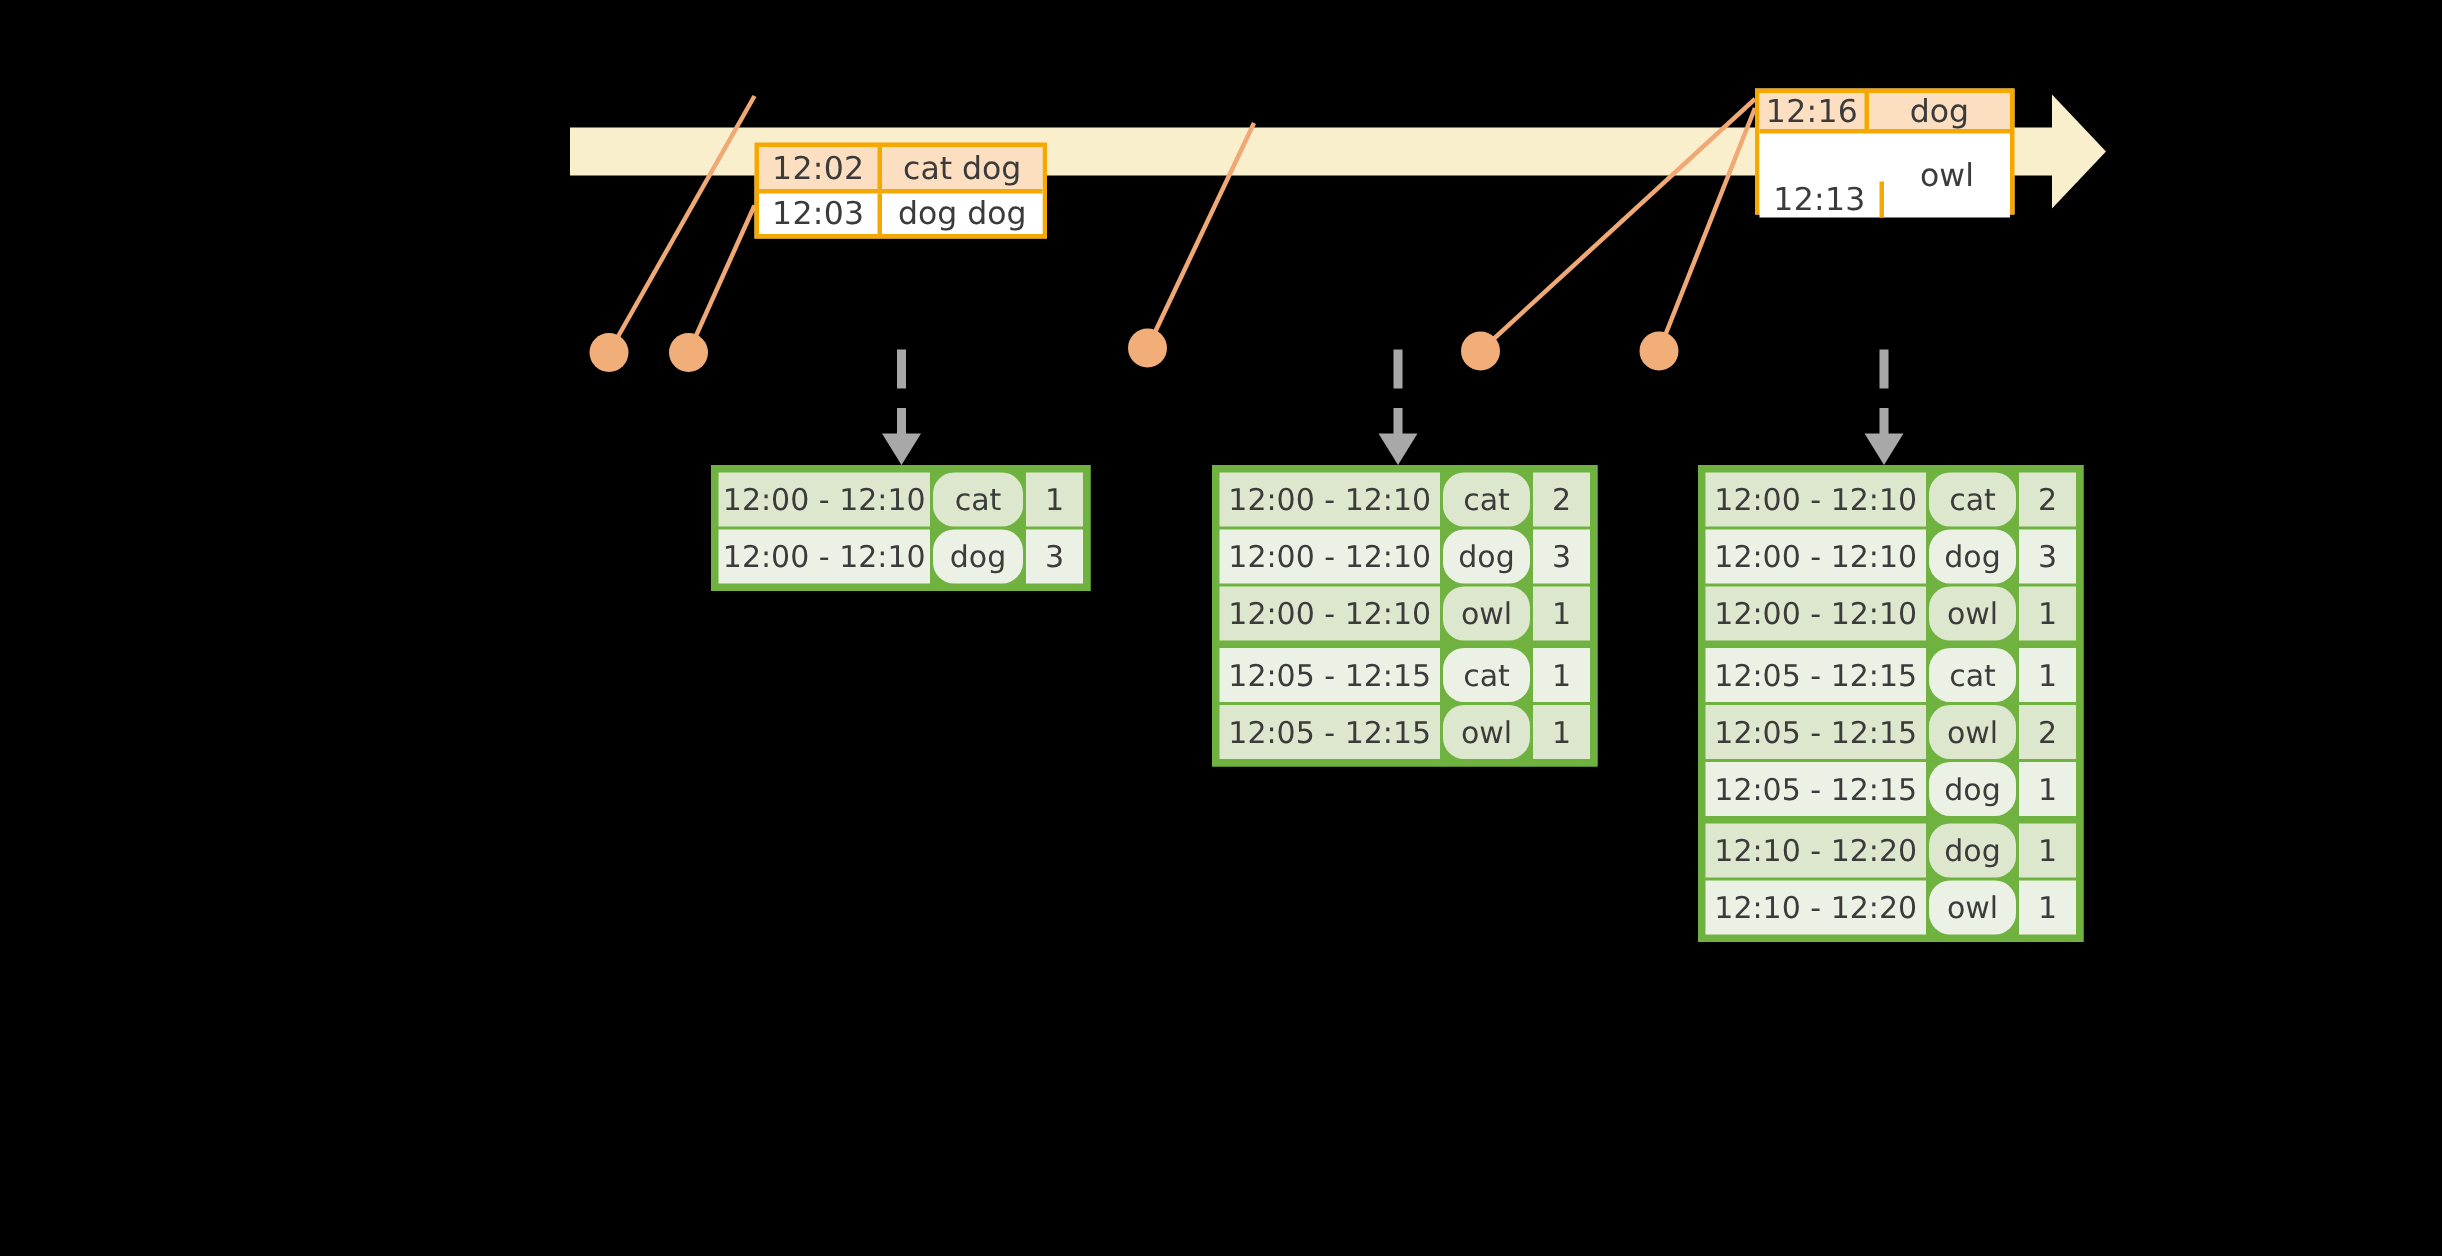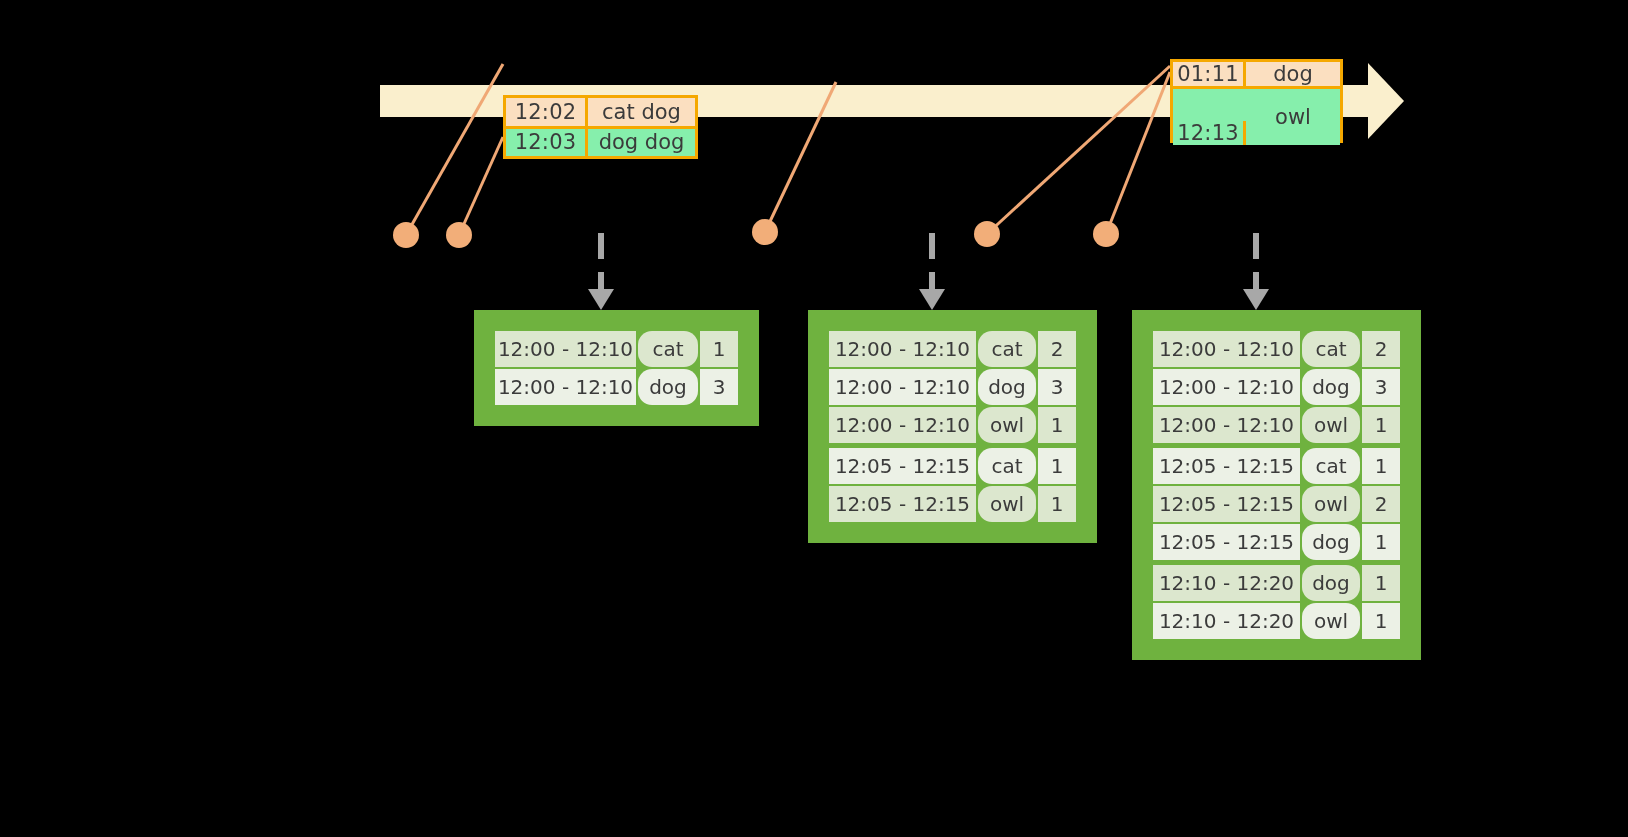--- a/index.html
+++ b/index.html
@@ -40,21 +40,21 @@
   }
   .evt-row {
     display: flex;
     flex: 1 1 auto;
     box-sizing: border-box;
   }
   .evt-row + .evt-row {
     border-top: 3px solid #F5A800;
   }
   .evt-row.shade-a { background: #FBDFC0; }
-  .evt-row.shade-b { background: #86efac; }
+  .evt-row.shade-b { background: #ffffff; }
   .evt-time {
     box-sizing: border-box;
     border-right: 3px solid #F5A800;
     display: flex;
     align-items: center;
     justify-content: center;
     color: #3b3b3b;
     font-size: 21px;
     letter-spacing: .2px;
   }
@@ -71,21 +71,21 @@
   
   .res-table {
     position: absolute;
     border: 4px solid #6FB23F;
     box-sizing: border-box;
     background: #6FB23F;
     z-index: 5;
     display: flex;
     flex-direction: column;
     gap: 2px;
-    padding: 17px;
+    padding: 1px;
   }
   .res-row {
     display: flex;
     gap: 2px;
     height: 36px;
   }
   .res-row.sep-top { margin-top: 3px; }
   .res-cell {
     display: flex;
     align-items: center;
@@ -160,25 +160,25 @@
     </div>
     <div class="evt-row shade-b">
       <div class="evt-time" style="width:82px;">12:03</div>
       <div class="evt-words">dog dog</div>
     </div>
   </div>
 
 
   <div class="evt-group" style="left:1170px; top:59px; width:173px; height:84px;">
     <div class="evt-row shade-a">
-      <div class="evt-time" style="width:73px;">01:11</div>
+      <div class="evt-time" style="width:73px;">12:16</div>
       <div class="evt-words">dog</div>
     </div>
     <div class="evt-row shade-b">
-      <div class="evt-time" style="width:73px;margin-top:32px;">12:13</div>
+      <div class="evt-time" style="width:83px;margin-top:32px;">12:13</div>
       <div class="evt-words">owl</div>
     </div>
   </div>
 
   <div class="res-table t1" style="left:474px; top:310px;">
     <div class="res-row tone-a">
       <div class="res-cell c-window">12:00 - 12:10</div>
       <div class="res-cell c-word">cat</div>
       <div class="res-cell c-count">1</div>
     </div>

